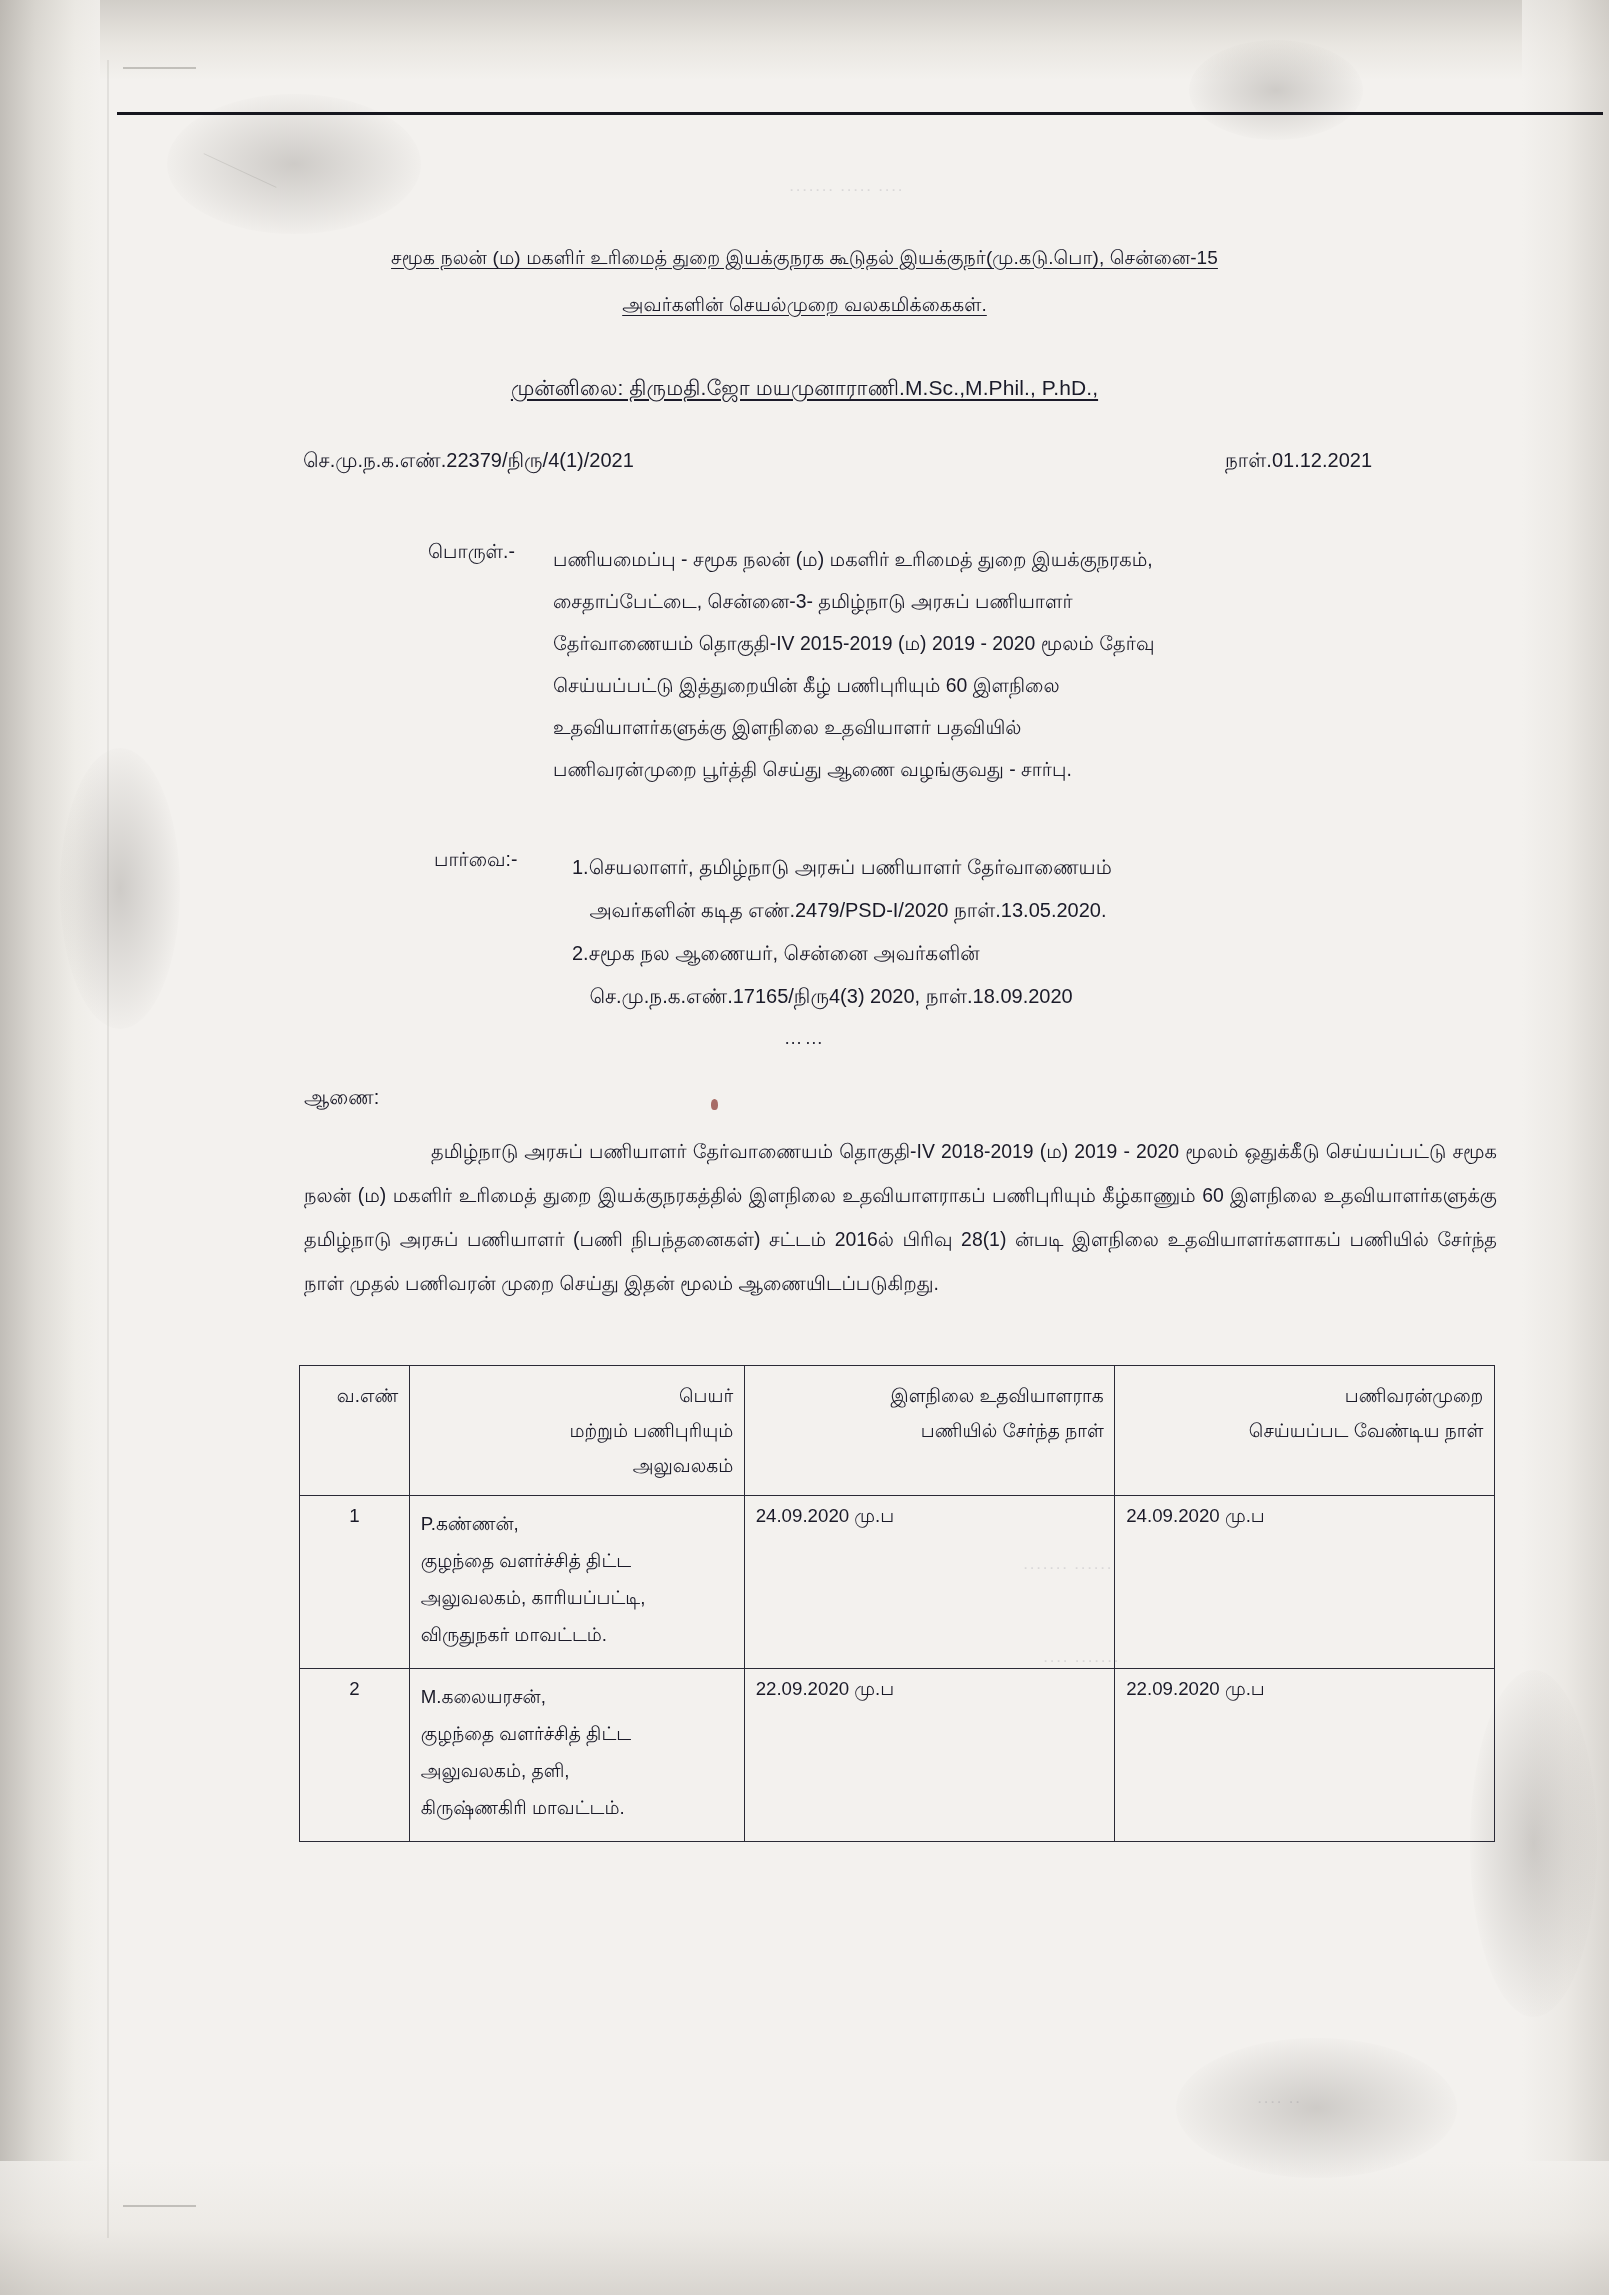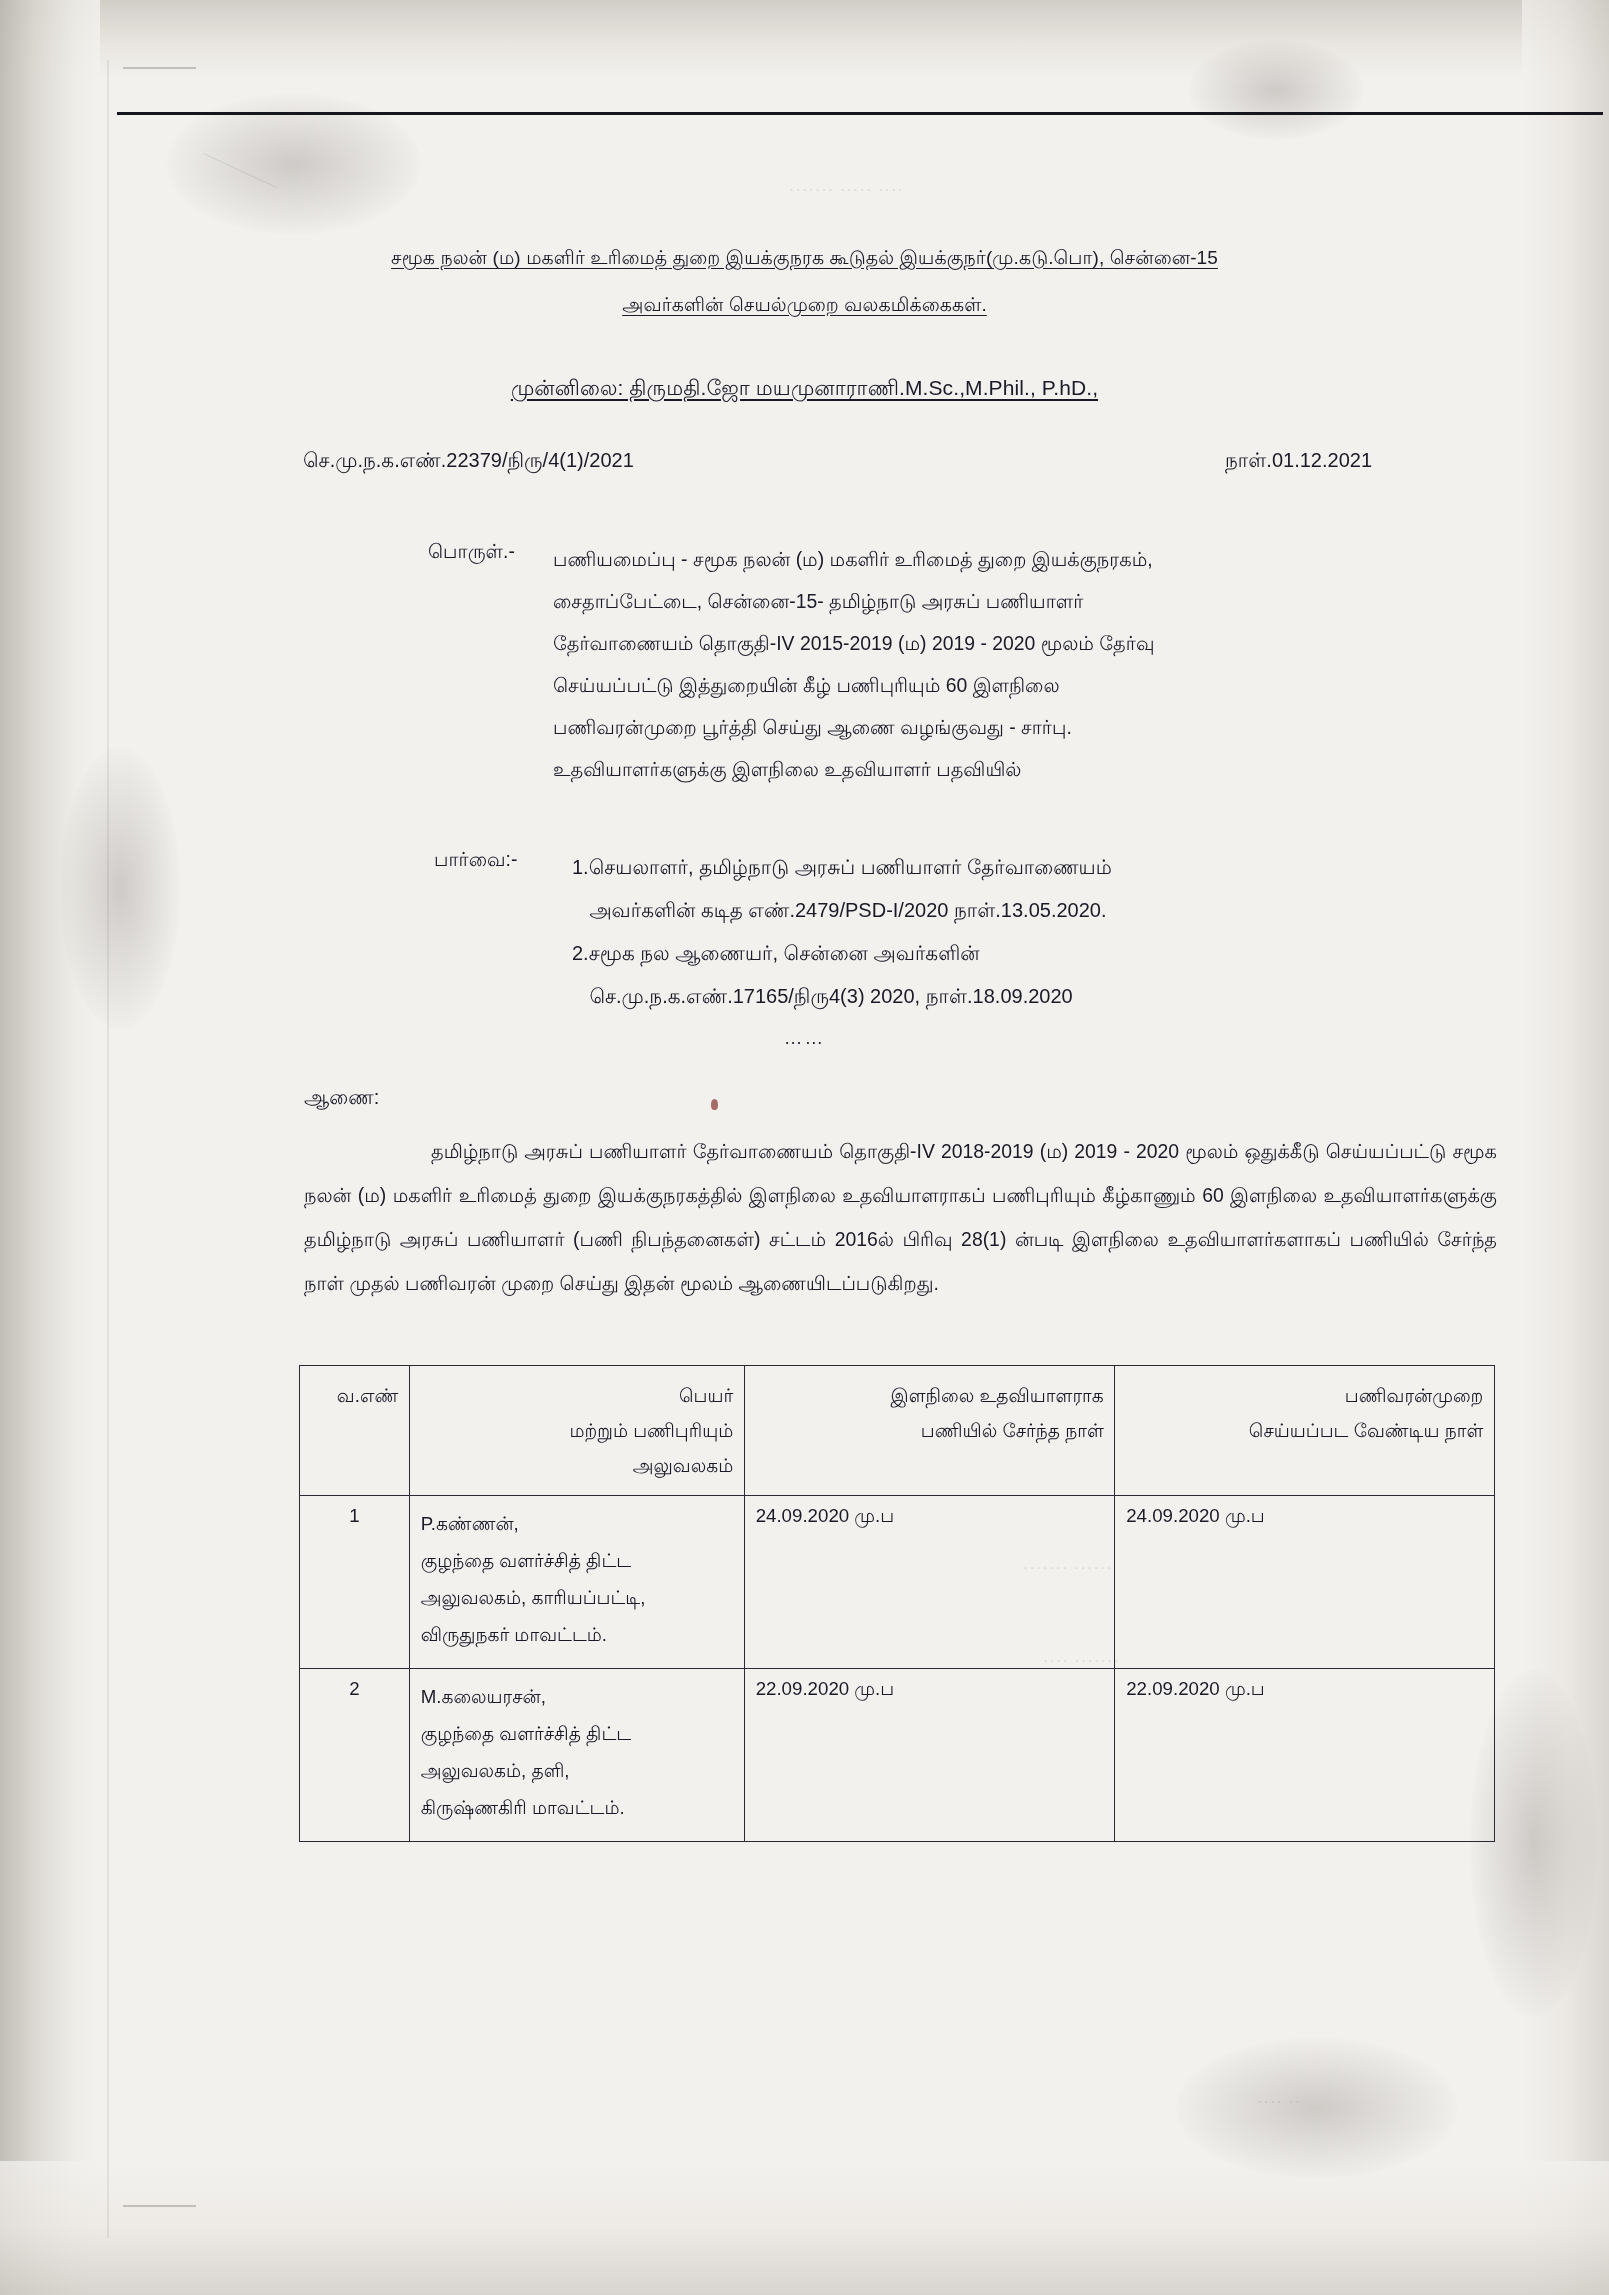--- a/index.html
+++ b/index.html
@@ -243,25 +243,25 @@
     <div class="hdr-line hdr3">
       <span class="u">முன்னிலை: திருமதி.ஜோ மயமுனாராணி.M.Sc.,M.Phil., P.hD.,</span>
     </div>
 
     <div class="refno">செ.மு.ந.க.எண்.22379/நிரு/4(1)/2021</div>
     <div class="refdate">நாள்.01.12.2021</div>
 
     <div class="lbl subject-label">பொருள்.-</div>
     <div class="subject-body">
       <p>பணியமைப்பு - சமூக நலன் (ம) மகளிர் உரிமைத் துறை இயக்குநரகம்,</p>
-      <p>சைதாப்பேட்டை, சென்னை-15- தமிழ்நாடு அரசுப் பணியாளர்</p>
+      <p>சைதாப்பேட்டை, சென்னை-3- தமிழ்நாடு அரசுப் பணியாளர்</p>
       <p>தேர்வாணையம் தொகுதி-IV 2015-2019 (ம) 2019 - 2020 மூலம் தேர்வு</p>
       <p>செய்யப்பட்டு இத்துறையின் கீழ் பணிபுரியும் 60 இளநிலை</p>
+      <p>உதவியாளர்களுக்கு இளநிலை உதவியாளர் பதவியில்</p>
       <p>பணிவரன்முறை பூர்த்தி செய்து ஆணை வழங்குவது - சார்பு.</p>
-      <p>உதவியாளர்களுக்கு இளநிலை உதவியாளர் பதவியில்</p>
     </div>
 
     <div class="lbl ref-label">பார்வை:-</div>
     <div class="ref-body">
       <div>1.செயலாளர், தமிழ்நாடு அரசுப் பணியாளர் தேர்வாணையம்</div>
       <div class="ref-indent">அவர்களின் கடித எண்.2479/PSD-I/2020 நாள்.13.05.2020.</div>
       <div>2.சமூக நல ஆணையர், சென்னை அவர்களின்</div>
       <div class="ref-indent">செ.மு.ந.க.எண்.17165/நிரு4(3) 2020, நாள்.18.09.2020</div>
     </div>
 

